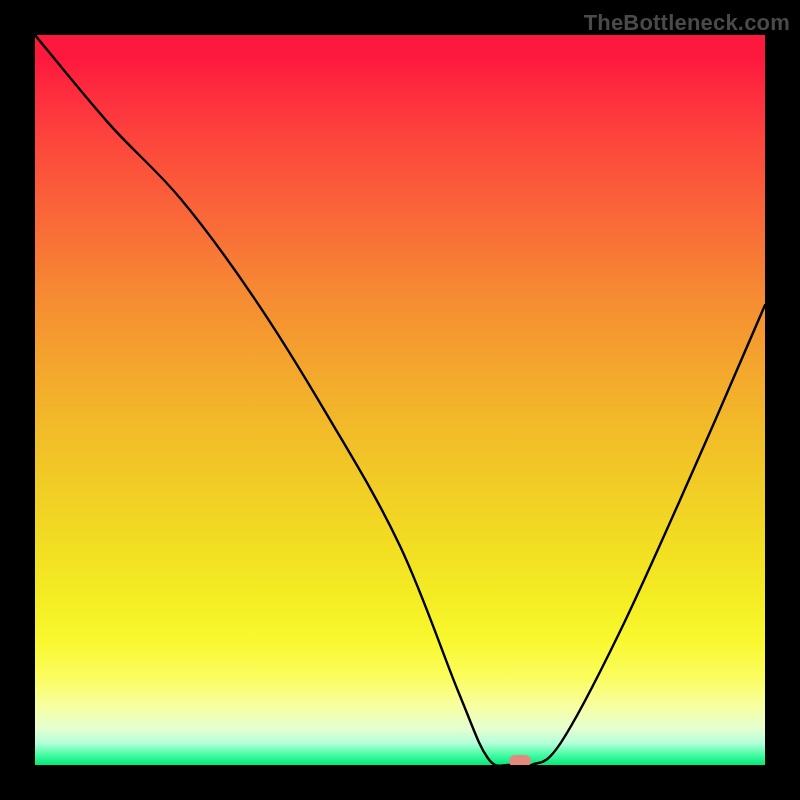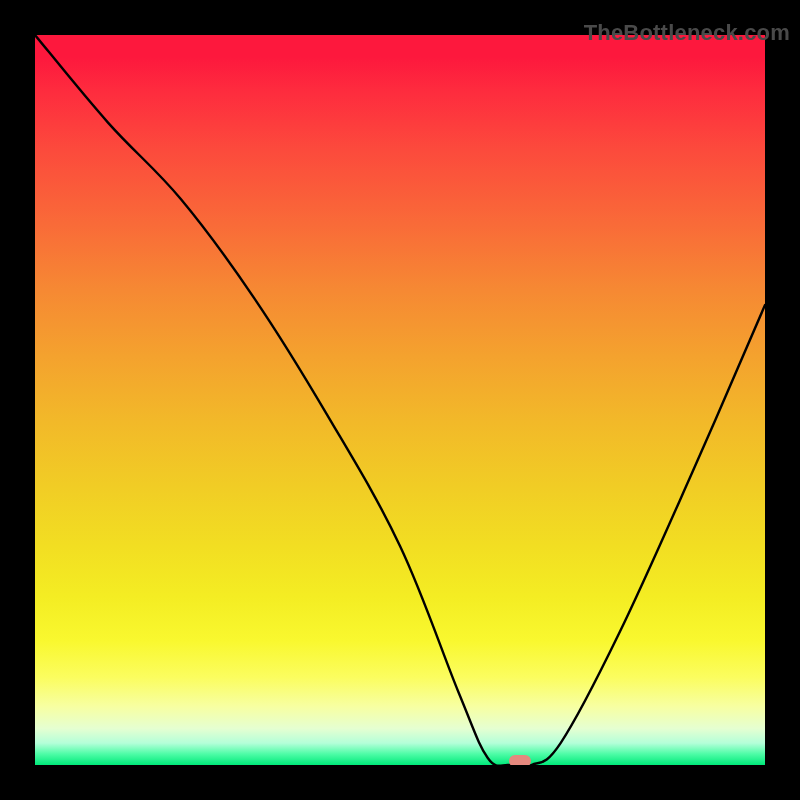--- a/index.html
+++ b/index.html
@@ -11,21 +11,21 @@
     overflow: hidden;
     font-family: Arial, sans-serif;
   }
   .container {
     position: relative;
     width: 800px;
     height: 800px;
   }
   .watermark {
     position: absolute;
-    top: 20px;
+    top: 10px;
     right: 10px;
     color: #4a4a4a;
     font-size: 22px;
     font-weight: 600;
     letter-spacing: 0.2px;
     z-index: 10;
   }
   .plot-area {
     position: absolute;
     left: 35px;

